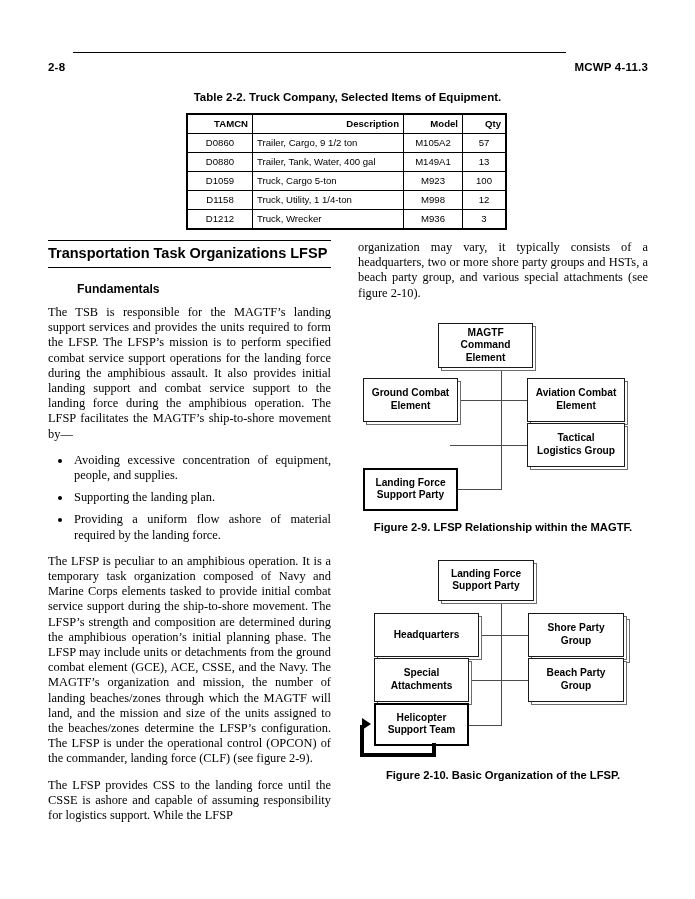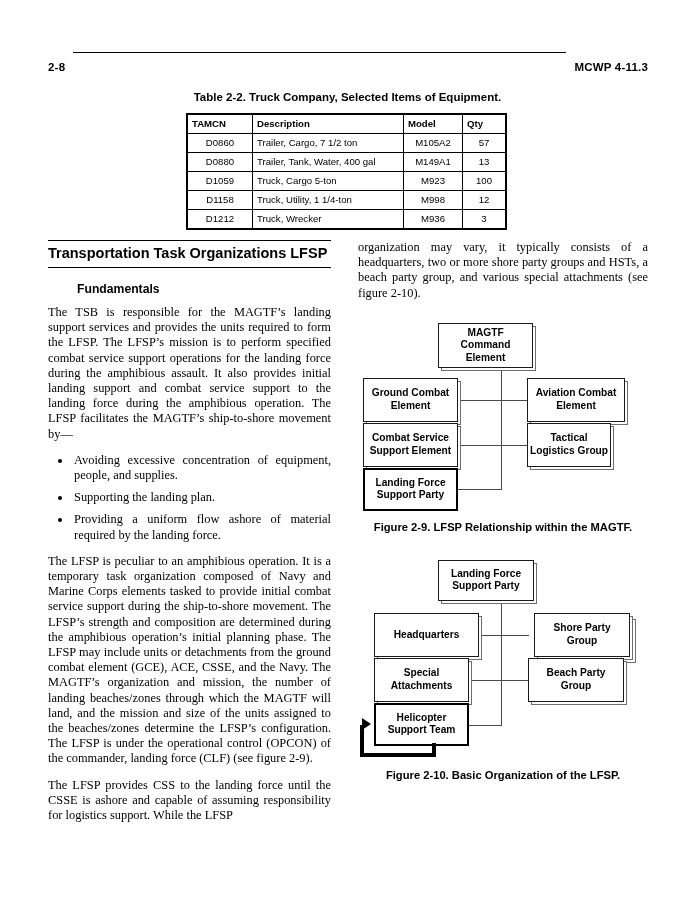--- a/index.html
+++ b/index.html
@@ -65,21 +65,21 @@
     background: #fff;
   }
   table.equip th, table.equip td {
     border: 0.8px solid #000;
     padding: 2px 4px;
     height: 14px;
     line-height: 12px;
   }
   table.equip th {
     font-weight: bold;
-    text-align: left;
+    text-align: right;
   }
   table.equip td.c-tamcn { text-align: center; width: 56px; }
   table.equip td.c-desc  { text-align: left;   }
   table.equip td.c-model { text-align: center; width: 50px; }
   table.equip td.c-qty   { text-align: center; width: 34px; }
   table.equip th.c-tamcn { width: 56px; }
   table.equip th.c-model { width: 50px; }
   table.equip th.c-qty   { width: 34px; }
 
   
@@ -233,21 +233,21 @@
     <tr>
       <th class="c-tamcn">TAMCN</th>
       <th class="c-desc">Description</th>
       <th class="c-model">Model</th>
       <th class="c-qty">Qty</th>
     </tr>
   </thead>
   <tbody>
     <tr>
       <td class="c-tamcn">D0860</td>
-      <td class="c-desc">Trailer, Cargo, 7 1/2 ton</td>
+      <td class="c-desc">Trailer, Cargo, 9 1/2 ton</td>
       <td class="c-model">M105A2</td>
       <td class="c-qty">57</td>
     </tr>
     <tr>
       <td class="c-tamcn">D0880</td>
       <td class="c-desc">Trailer, Tank, Water, 400 gal</td>
       <td class="c-model">M149A1</td>
       <td class="c-qty">13</td>
     </tr>
     <tr>
@@ -306,26 +306,22 @@
       <div class="node shadow" style="left:5px; top:66px; width:95px; height:44px; flex-direction:column;">
         <span>Ground Combat</span>
         <span>Element</span>
       </div>
 
       <div class="node shadow" style="left:169px; top:66px; width:98px; height:44px; flex-direction:column;">
         <span>Aviation Combat</span>
         <span>Element</span>
       </div>
 
-      <div class="node shadow" style="left:5px; top:111px; width:95px; height:44px; flex-direction:column;">
-        <span>Combat Service</span>
-        <span>Support Element</span>
-      </div>
-
-      <div class="node shadow" style="left:169px; top:111px; width:84px; height:44px; flex-direction:column;">
+
+      <div class="node shadow" style="left:169px; top:111px; width:98px; height:44px; flex-direction:column;">
         <span>Tactical</span>
         <span>Logistics Group</span>
       </div>
 
       <div class="node emph" style="left:5px; top:156px; width:95px; height:43px; flex-direction:column;">
         <span>Landing Force</span>
         <span>Support Party</span>
       </div>
     </div>
     <div class="fig-caption" style="margin-top:24px;">Figure 2-9. LFSP Relationship within the MAGTF.</div>
@@ -343,21 +339,21 @@
 
       <div class="node shadow" style="left:80px; top:5px; width:96px; height:41px; flex-direction:column;">
         <span>Landing Force</span>
         <span>Support Party</span>
       </div>
 
       <div class="node shadow" style="left:16px; top:58px; width:105px; height:44px;">
         <span>Headquarters</span>
       </div>
 
-      <div class="node stack" style="left:176px; top:58px; width:96px; height:44px; flex-direction:column;">
+      <div class="node stack" style="left:170px; top:58px; width:96px; height:44px; flex-direction:column;">
         <span>Shore Party</span>
         <span>Group</span>
       </div>
 
       <div class="node shadow" style="left:16px; top:103px; width:95px; height:44px; flex-direction:column;">
         <span>Special</span>
         <span>Attachments</span>
       </div>
 
       <div class="node shadow" style="left:170px; top:103px; width:96px; height:44px; flex-direction:column;">

